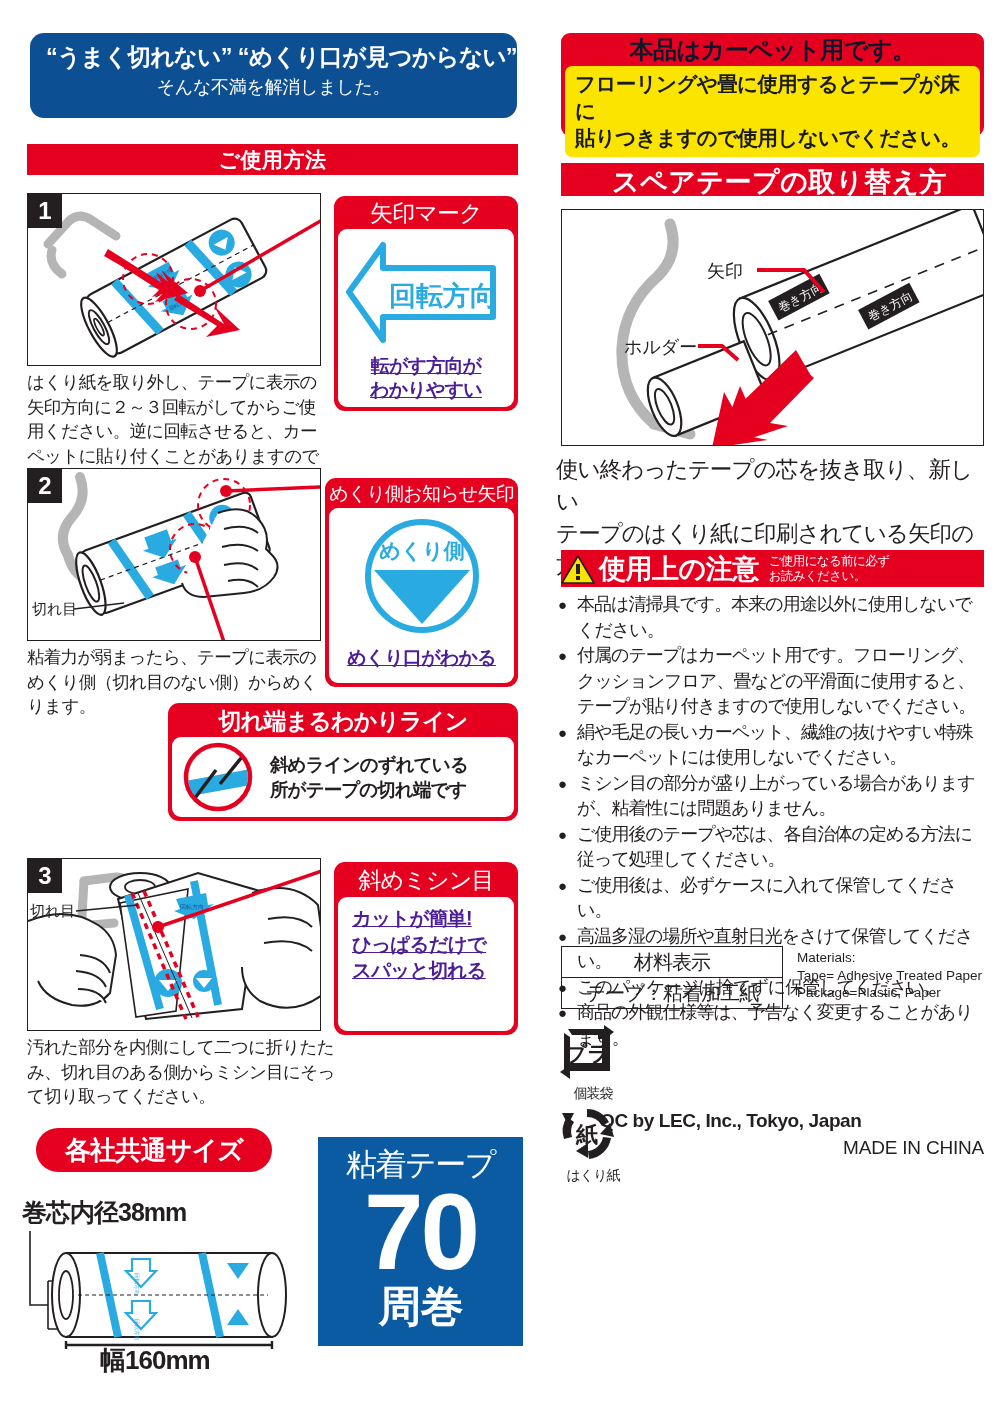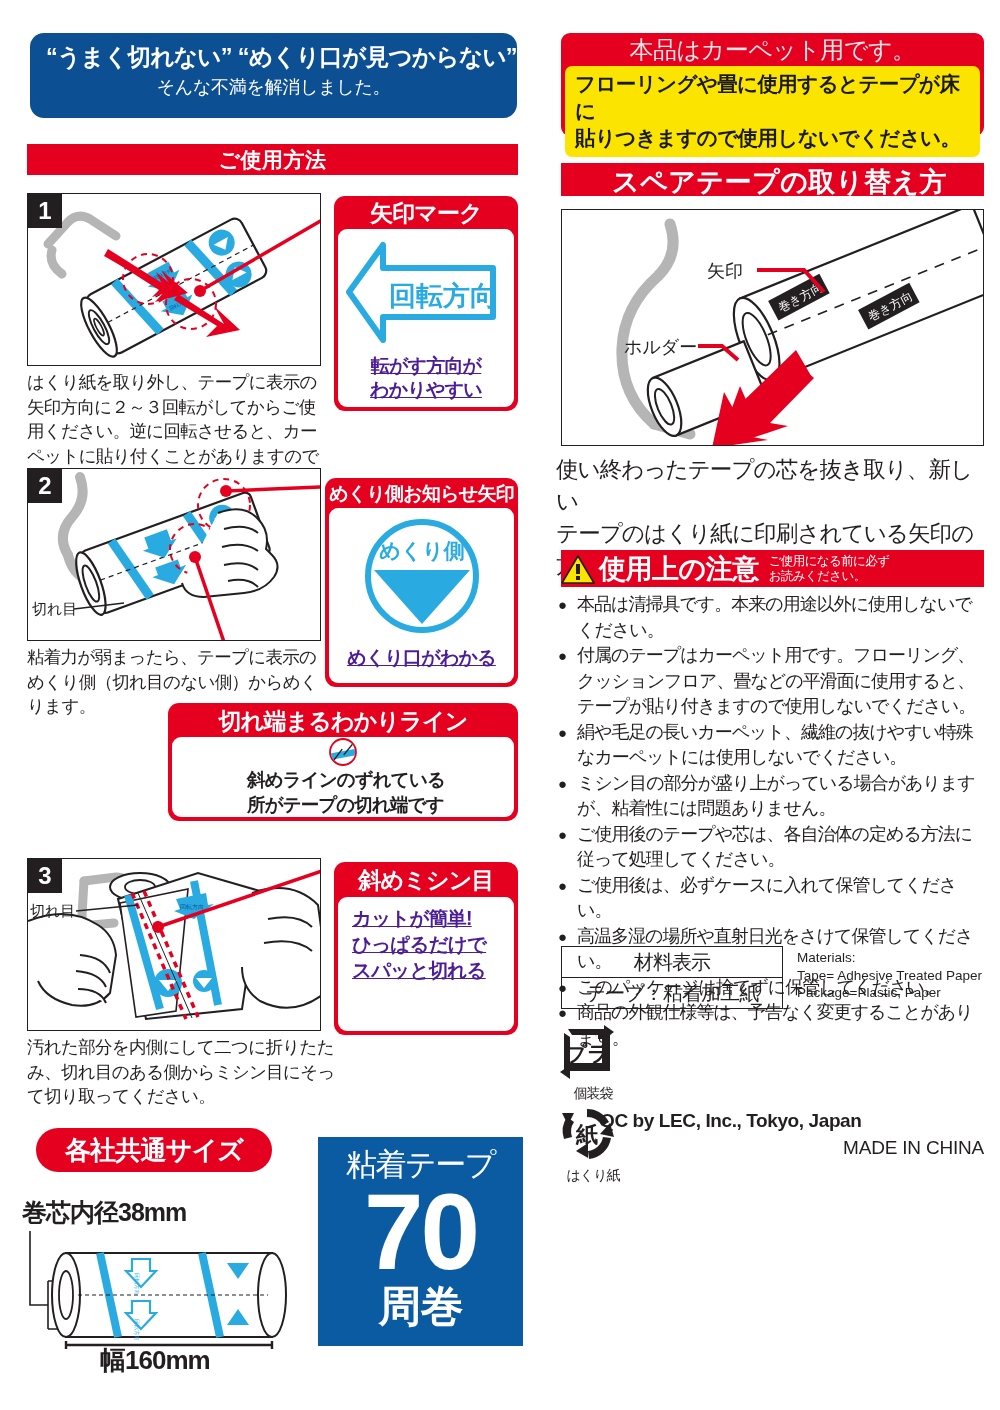--- a/index.html
+++ b/index.html
@@ -39,21 +39,21 @@
     left:561px; top:163px; width:423px; height:33px;
     font-size:27px; line-height:39px;padding-left:14px;
   }
 
   
   #carpet-warn {
     left:561px; top:33px; width:423px; height:103px;
     background:#e60020; border-radius:9px; padding:2px;
   }
   #carpet-warn .hd {
-    color:#e5e5e5; font-weight:normal; font-size:24px; text-align:center;
+    color:#0f172a; font-weight:bold; font-size:24px; text-align:center;
     line-height:30px; letter-spacing:-0.5px;
   }
   #carpet-warn .body {
     background:#fbe400; border-radius:7px; margin:1px 2px 2px 2px;
     padding:4px 10px 6px 10px;
     font-size:20.5px; font-weight:bold; line-height:27px; color:#1a1a1a;
     letter-spacing:-0.6px;
   }
 
   
@@ -70,21 +70,21 @@
   #step2-frame { left:27px; top:468px; width:294px; height:173px; }
   #step2-cap  { left:27px; top:645px; width:300px; }
   #step3-frame { left:27px; top:858px; width:294px; height:173px; }
   #step3-cap  { left:27px; top:1035px; width:315px; }
 
   
   .callout {
     background:#e60020; border-radius:11px; padding:2px;
   }
   .callout > .title {
-    color:#fff; font-weight:bold; text-align:center;
+    color:#fff; font-weight:normal; text-align:center;
     letter-spacing:-0.8px;
   }
   .callout > .inner {
     background:#fff; border-radius:9px; margin:0 2px 2px 2px;
     text-align:center;
   }
   .callout .sub { font-weight:bold; color:#4c1d95; letter-spacing:-0.8px;text-decoration:underline; }
 
   #callout-arrow { left:334px; top:196px; width:184px; height:215px; }
   #callout-arrow .title { font-size:23px; line-height:31px; }
@@ -100,21 +100,21 @@
   #callout-mishin .title { font-size:23px; line-height:33px; }
   #callout-mishin .inner { height:134px; padding:8px 0 0 0; text-align:left; }
   #callout-mishin .sub { font-size:19.5px; line-height:26px; padding-left:14px; }
 
   
   #cutline-box { left:168px; top:703px; width:350px; height:118px;
                  background:#e60020; border-radius:11px; padding:2px; }
   #cutline-box .title { color:#fff; font-weight:bold; text-align:center;
                         font-size:23px; line-height:32px; letter-spacing:-0.8px; }
   #cutline-box .inner { background:#fff; border-radius:9px; margin:0 2px 2px 2px;
-                        height:80px; display:flex; align-items:center;flex-direction:column; }
+                        height:80px; display:flex; align-items:center; }
   #cutline-box .txt { font-size:18.5px; font-weight:bold; line-height:25px;
                       letter-spacing:-0.9px; padding-left:6px; }
 
   
   #size-pill {
     left:36px; top:1128px; width:236px; height:44px;
     background:#e60020; border-radius:22px; color:#fff;
     font-weight:bold; font-size:26px; text-align:center; line-height:44px;
     letter-spacing:-0.8px;
   }

